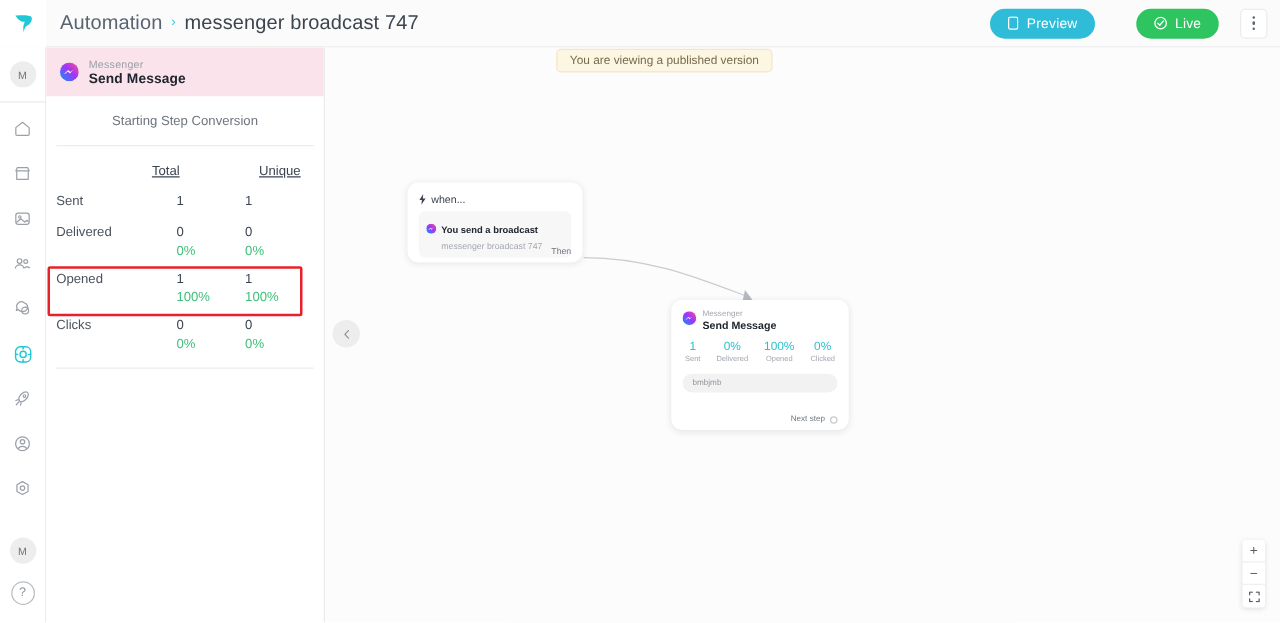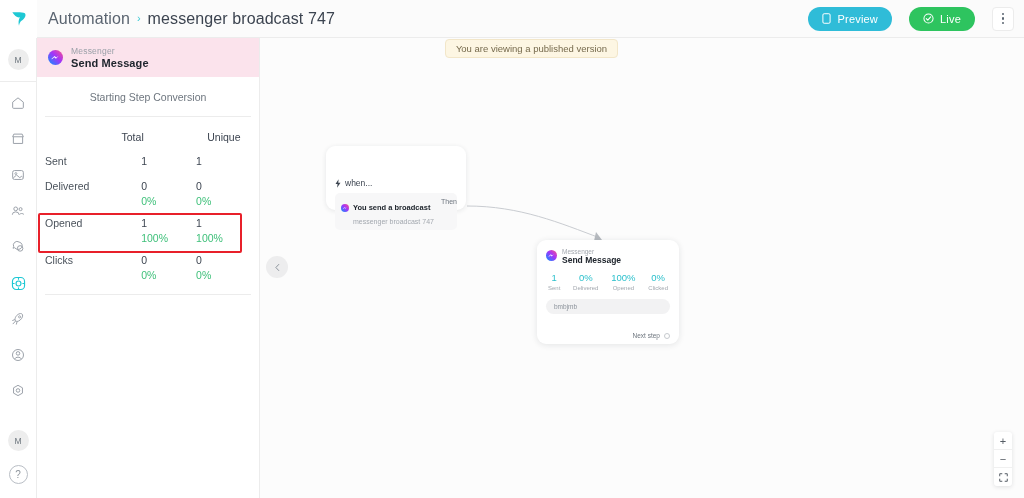--- a/index.html
+++ b/index.html
@@ -28,21 +28,21 @@
   .crumb-sep { color: #3bc9d4; font-size: 11px; line-height: 1; }
   .topbar-right {
     margin-left: auto; display: flex; align-items: center; gap: 17px; padding-right: 10px;
   }
   .btn {
     height: 24px; border-radius: 13px; display: inline-flex; align-items: center;
     gap: 6px; padding: 0 14px; font-size: 11px; color: #fff; border: none; cursor: pointer;
     letter-spacing: .2px;
   }
   .btn-preview { background: #2fbcd8; }
-  .btn-live { background: #2ec45f; }
+  .btn-live { background: #2ec45f; margin-left: 16px; }
   .btn svg { display: block; }
   .kebab {
     width: 22px; height: 24px; border-radius: 4px; background:#fff; border:1px solid #ececec;
     display: flex; flex-direction: column; align-items: center; justify-content: center; gap: 2px;
     cursor: pointer;
   }
   .kebab i { width: 2.5px; height: 2.5px; border-radius: 50%; background: #5a6470; display:block; }
 
   
   .rail {
@@ -91,21 +91,21 @@
   .conv-title {
     text-align: center; font-size: 10.5px; color: #6e767f;
     padding: 14px 0 13px 0;
   }
   .panel-rule { height: 1px; background: #ececec; margin: 0 8px; }
 
   
   .stats { position: relative; padding: 0 8px; }
   .stat-head {
     display: flex; align-items: center; height: 31px; padding-top: 8px;
-    font-size: 10.5px; color: #3c4450;
+    font-size: 10.5px; color: #3c4450; text-decoration: underline;
   }
   .c-label { width: 98px; }
   .c-total { width: 56px; }
   .c-uniq  { width: 56px; margin-left: 42px; }
   .stat-row { display: flex; padding: 7px 0 3px 0; }
   .stat-name { width: 98px; font-size: 10.5px; color: #4a525b; }
   .stat-cell { width: 56px; display: flex; flex-direction: column; gap: 3px; }
   .stat-num { font-size: 10.5px; color: #3c4450; }
   .stat-pct { font-size: 10.5px; color: #3fc07a; }
   .highlight-box {
@@ -130,21 +130,21 @@
     display: flex; align-items: center; justify-content: center; cursor: pointer;
   }
 
   
   .node-trigger {
     position: absolute; left: 66px; top: 108px; width: 140px; height: 64px;
     background: #ffffff; border-radius: 9px;
     box-shadow: 0 1px 5px rgba(30,35,50,.10);
     padding: 8px 9px 0 9px;
   }
-  .when-row { display: flex; align-items: center; gap: 4px; margin-top: 24px; }
+  .when-row { display: flex; align-items: center; gap: 4px; }
   .when-txt { font-size: 8.5px; color: #3c4450; }
   .trig-inner {
     margin-top: 5px; background: #f7f7f8; border-radius: 5px; padding: 5px 6px;
   }
   .trig-line1 { display: flex; align-items: center; gap: 4px; }
   .trig-bold { font-size: 7.5px; font-weight: bold; color: #20262e; }
   .trig-sub { font-size: 7px; color: #a3a8af; padding-left: 12px; margin-top: 2px; }
   .then-lbl { position: absolute; right: 9px; bottom: 5px; font-size: 7px; color: #6e767f; }
 
   

